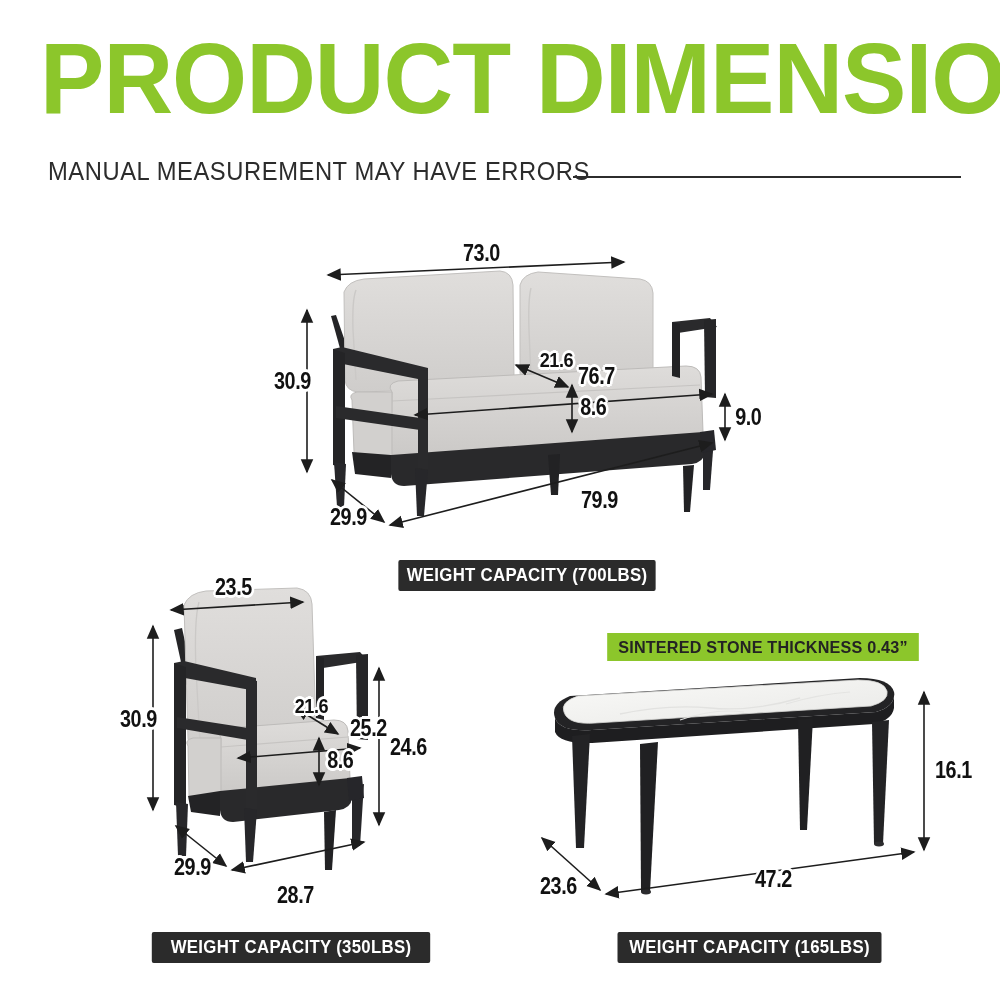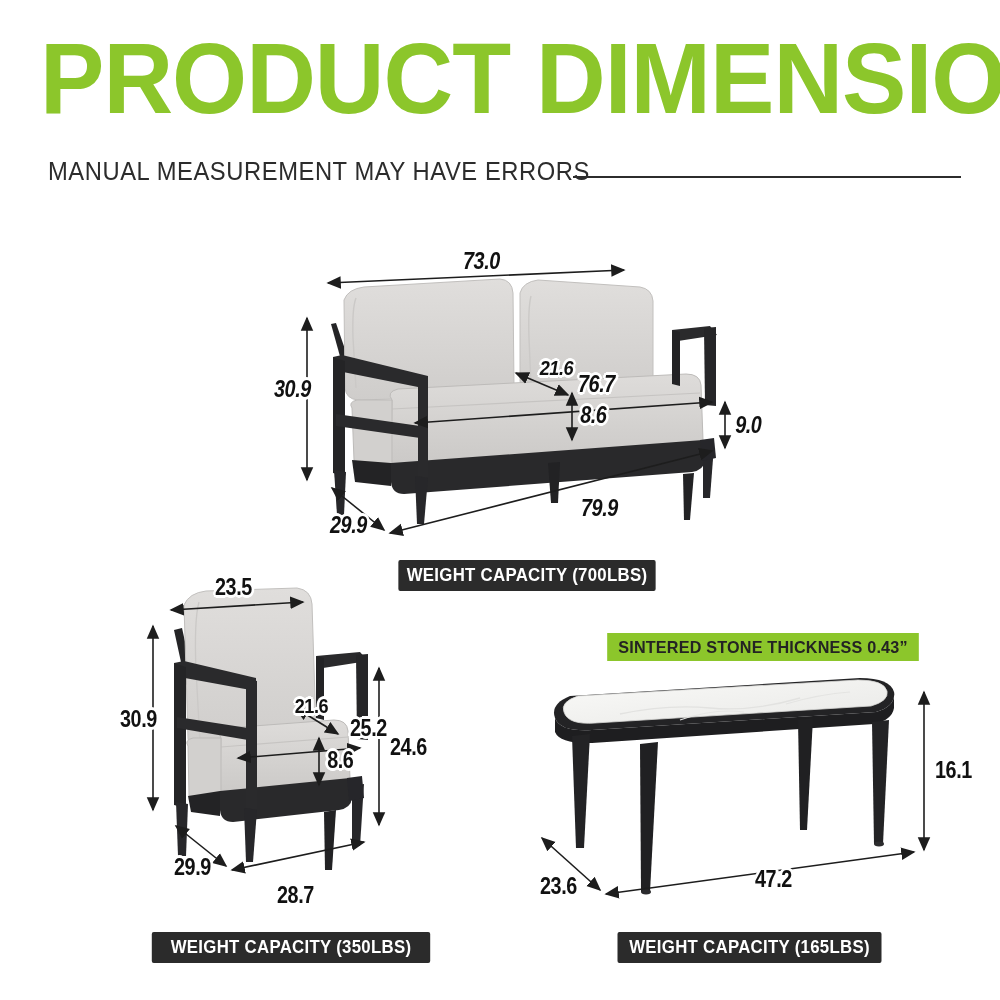--- a/index.html
+++ b/index.html
@@ -79,21 +79,21 @@
 </style>
 </head>
 <body>
 
 <div class="page">
 
   <div class="title">PRODUCT DIMENSIONS</div>
   <div class="subtitle">MANUAL MEASUREMENT MAY HAVE ERRORS</div>
   <div class="subrule"></div>
 
-  <div class="scene" style="left:0;top:8px;width:1000px;height:560px;font-style:italic;">
+  <div class="scene" style="left:0;top:0;width:1000px;height:560px;">
     <svg width="1000" height="560" viewBox="0 0 1000 560">
       <defs>
         <linearGradient id="cush" x1="0" y1="0" x2="0" y2="1">
           <stop offset="0" stop-color="#E0DEDC"></stop>
           <stop offset="1" stop-color="#CFCDCB"></stop>
         </linearGradient>
         <linearGradient id="cushSeat" x1="0" y1="0" x2="0" y2="1">
           <stop offset="0" stop-color="#DEDCDA"></stop>
           <stop offset="1" stop-color="#C9C7C5"></stop>
         </linearGradient>

